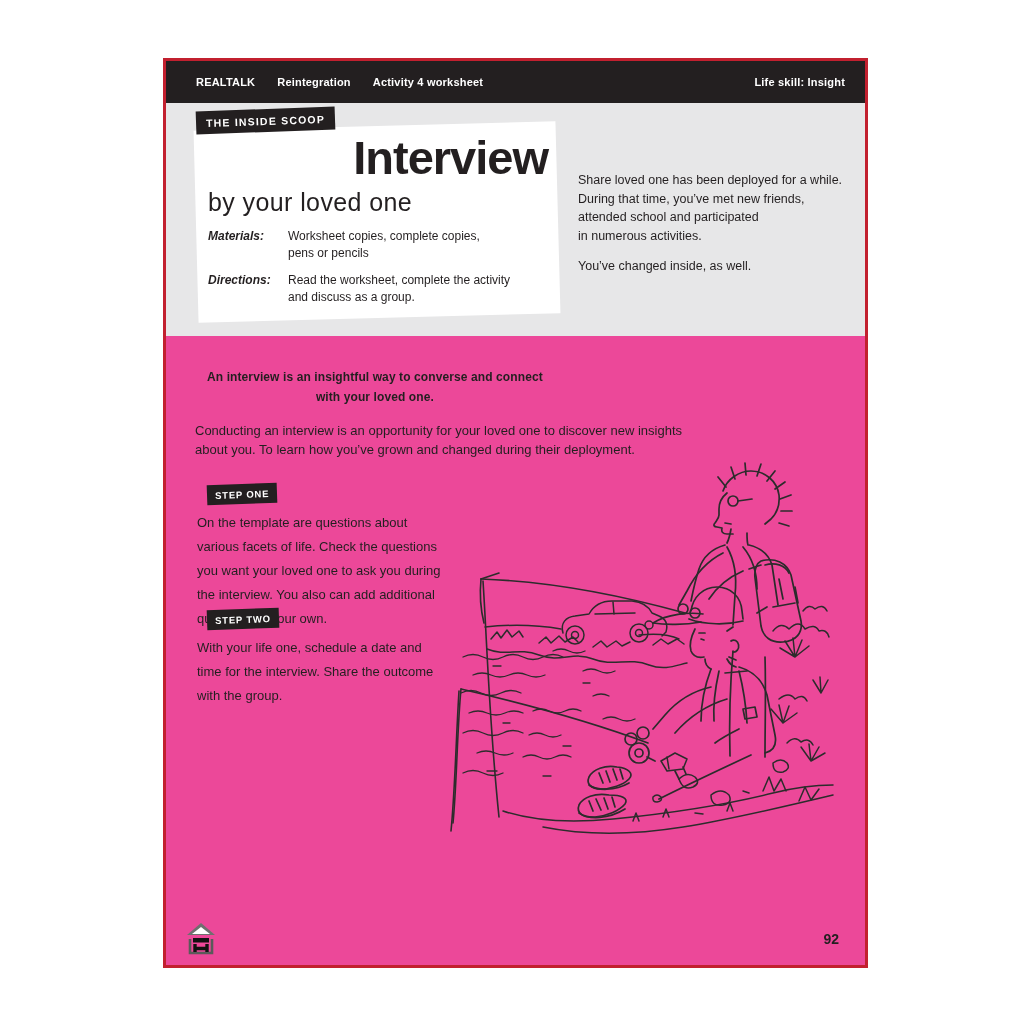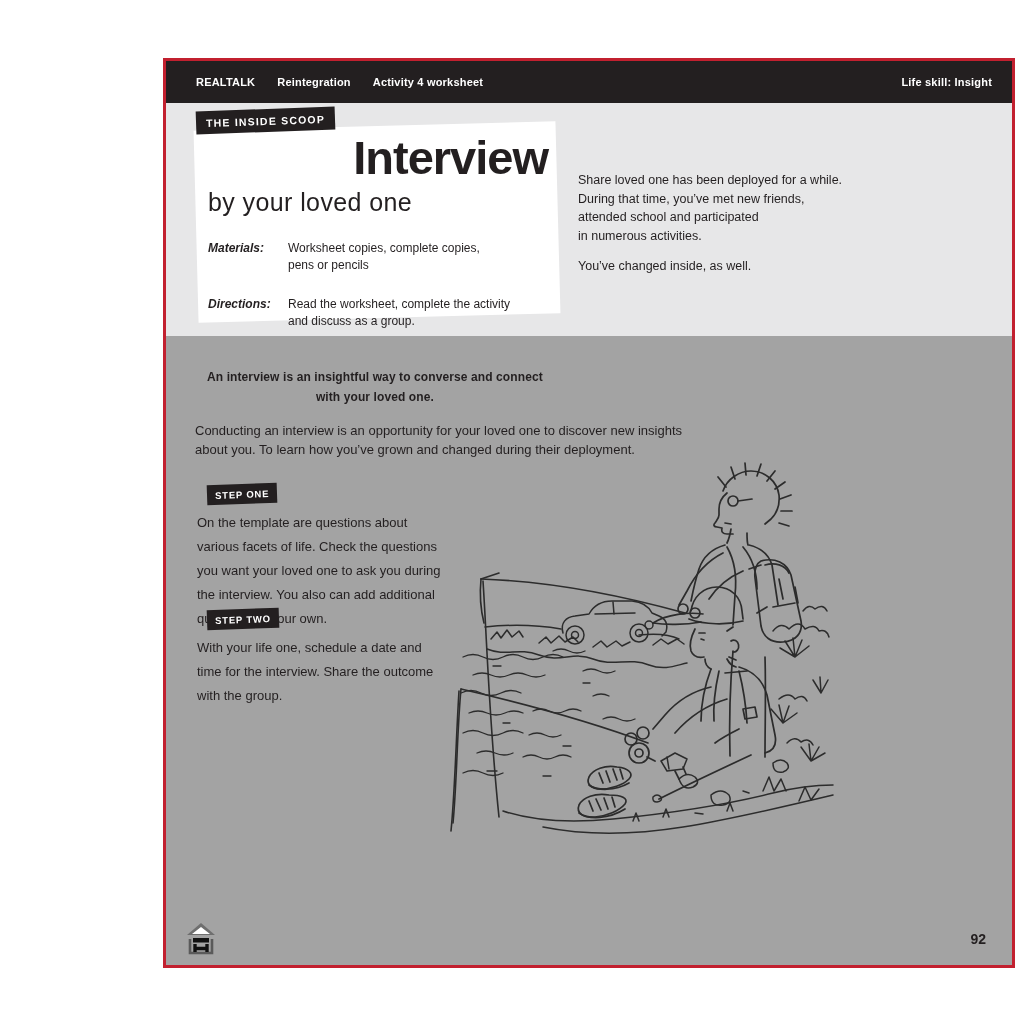--- a/index.html
+++ b/index.html
@@ -1,40 +1,40 @@
 <!DOCTYPE html>
 <html><head>
 <meta charset="utf-8">
 <style>
   * { margin:0; padding:0; box-sizing:border-box; }
   html,body { background:#ffffff; }
   body { width:1030px; height:1030px; font-family:"Liberation Sans", sans-serif; color:#231F20; }
   .stage { position:relative; width:1030px; height:1030px; background:#fff; overflow:hidden; }
 
-  .page { position:absolute; left:163px; top:58px; width:852px; height:910px;
-          border:3px solid #C2202F; background:#a3a3a3; }
+  .page { position:absolute; left:163px; top:58px; width:705px; height:910px;
+          border:3px solid #C2202F; background:#ec4899; }
   .page-inner { position:relative; width:100%; height:100%; }
 
   
   .topbar { position:absolute; left:0; top:0; right:0; height:42px; background:#231F20;
             color:#fff; display:flex; align-items:center; justify-content:space-between;
             padding:0 20px 0 30px; font-size:11px; font-weight:bold; letter-spacing:.2px; }
   .topbar-left { display:flex; gap:22px; }
 
   
   .hero { position:absolute; left:0; top:42px; right:0; height:233px; background:#E7E7E8; }
   .hero-card { position:absolute; left:30px; top:23px; width:362px; height:192px; background:#fff;
                transform:rotate(-1.5deg); }
   .scoop-tag { position:absolute; left:30px; top:6px; background:#231F20; color:#fff;
                font-size:10.5px; font-weight:bold; letter-spacing:1.2px; padding:6px 10px 5px;
                transform:rotate(-2deg); }
   .hero-text { position:absolute; left:42px; top:31px; width:340px; }
   .hero-title { font-size:47px; font-weight:bold; letter-spacing:-1px; line-height:1;text-align:right; }
   .hero-subtitle { font-size:25px; font-weight:normal; letter-spacing:.4px; margin-top:7px; }
-  .spec-row { display:flex; margin-top:23px; font-size:12px; line-height:16.5px; }
+  .spec-row { display:flex; margin-top:11px; font-size:12px; line-height:16.5px; }
   .spec-label { flex:0 0 80px; font-weight:bold; font-style:italic; }
   .spec-value { white-space:pre-line; }
   .hero-aside { position:absolute; left:412px; top:68px; width:282px;
                 font-size:12.5px; line-height:18.5px; }
   .hero-aside .p2 { margin-top:12px; }
   .preline { white-space:pre-line; }
 
   
   .main-heading { position:absolute; left:41px; top:306px; font-size:12px; font-weight:bold;
                   line-height:20px; white-space:pre-line; letter-spacing:.1px;text-align:center; }

